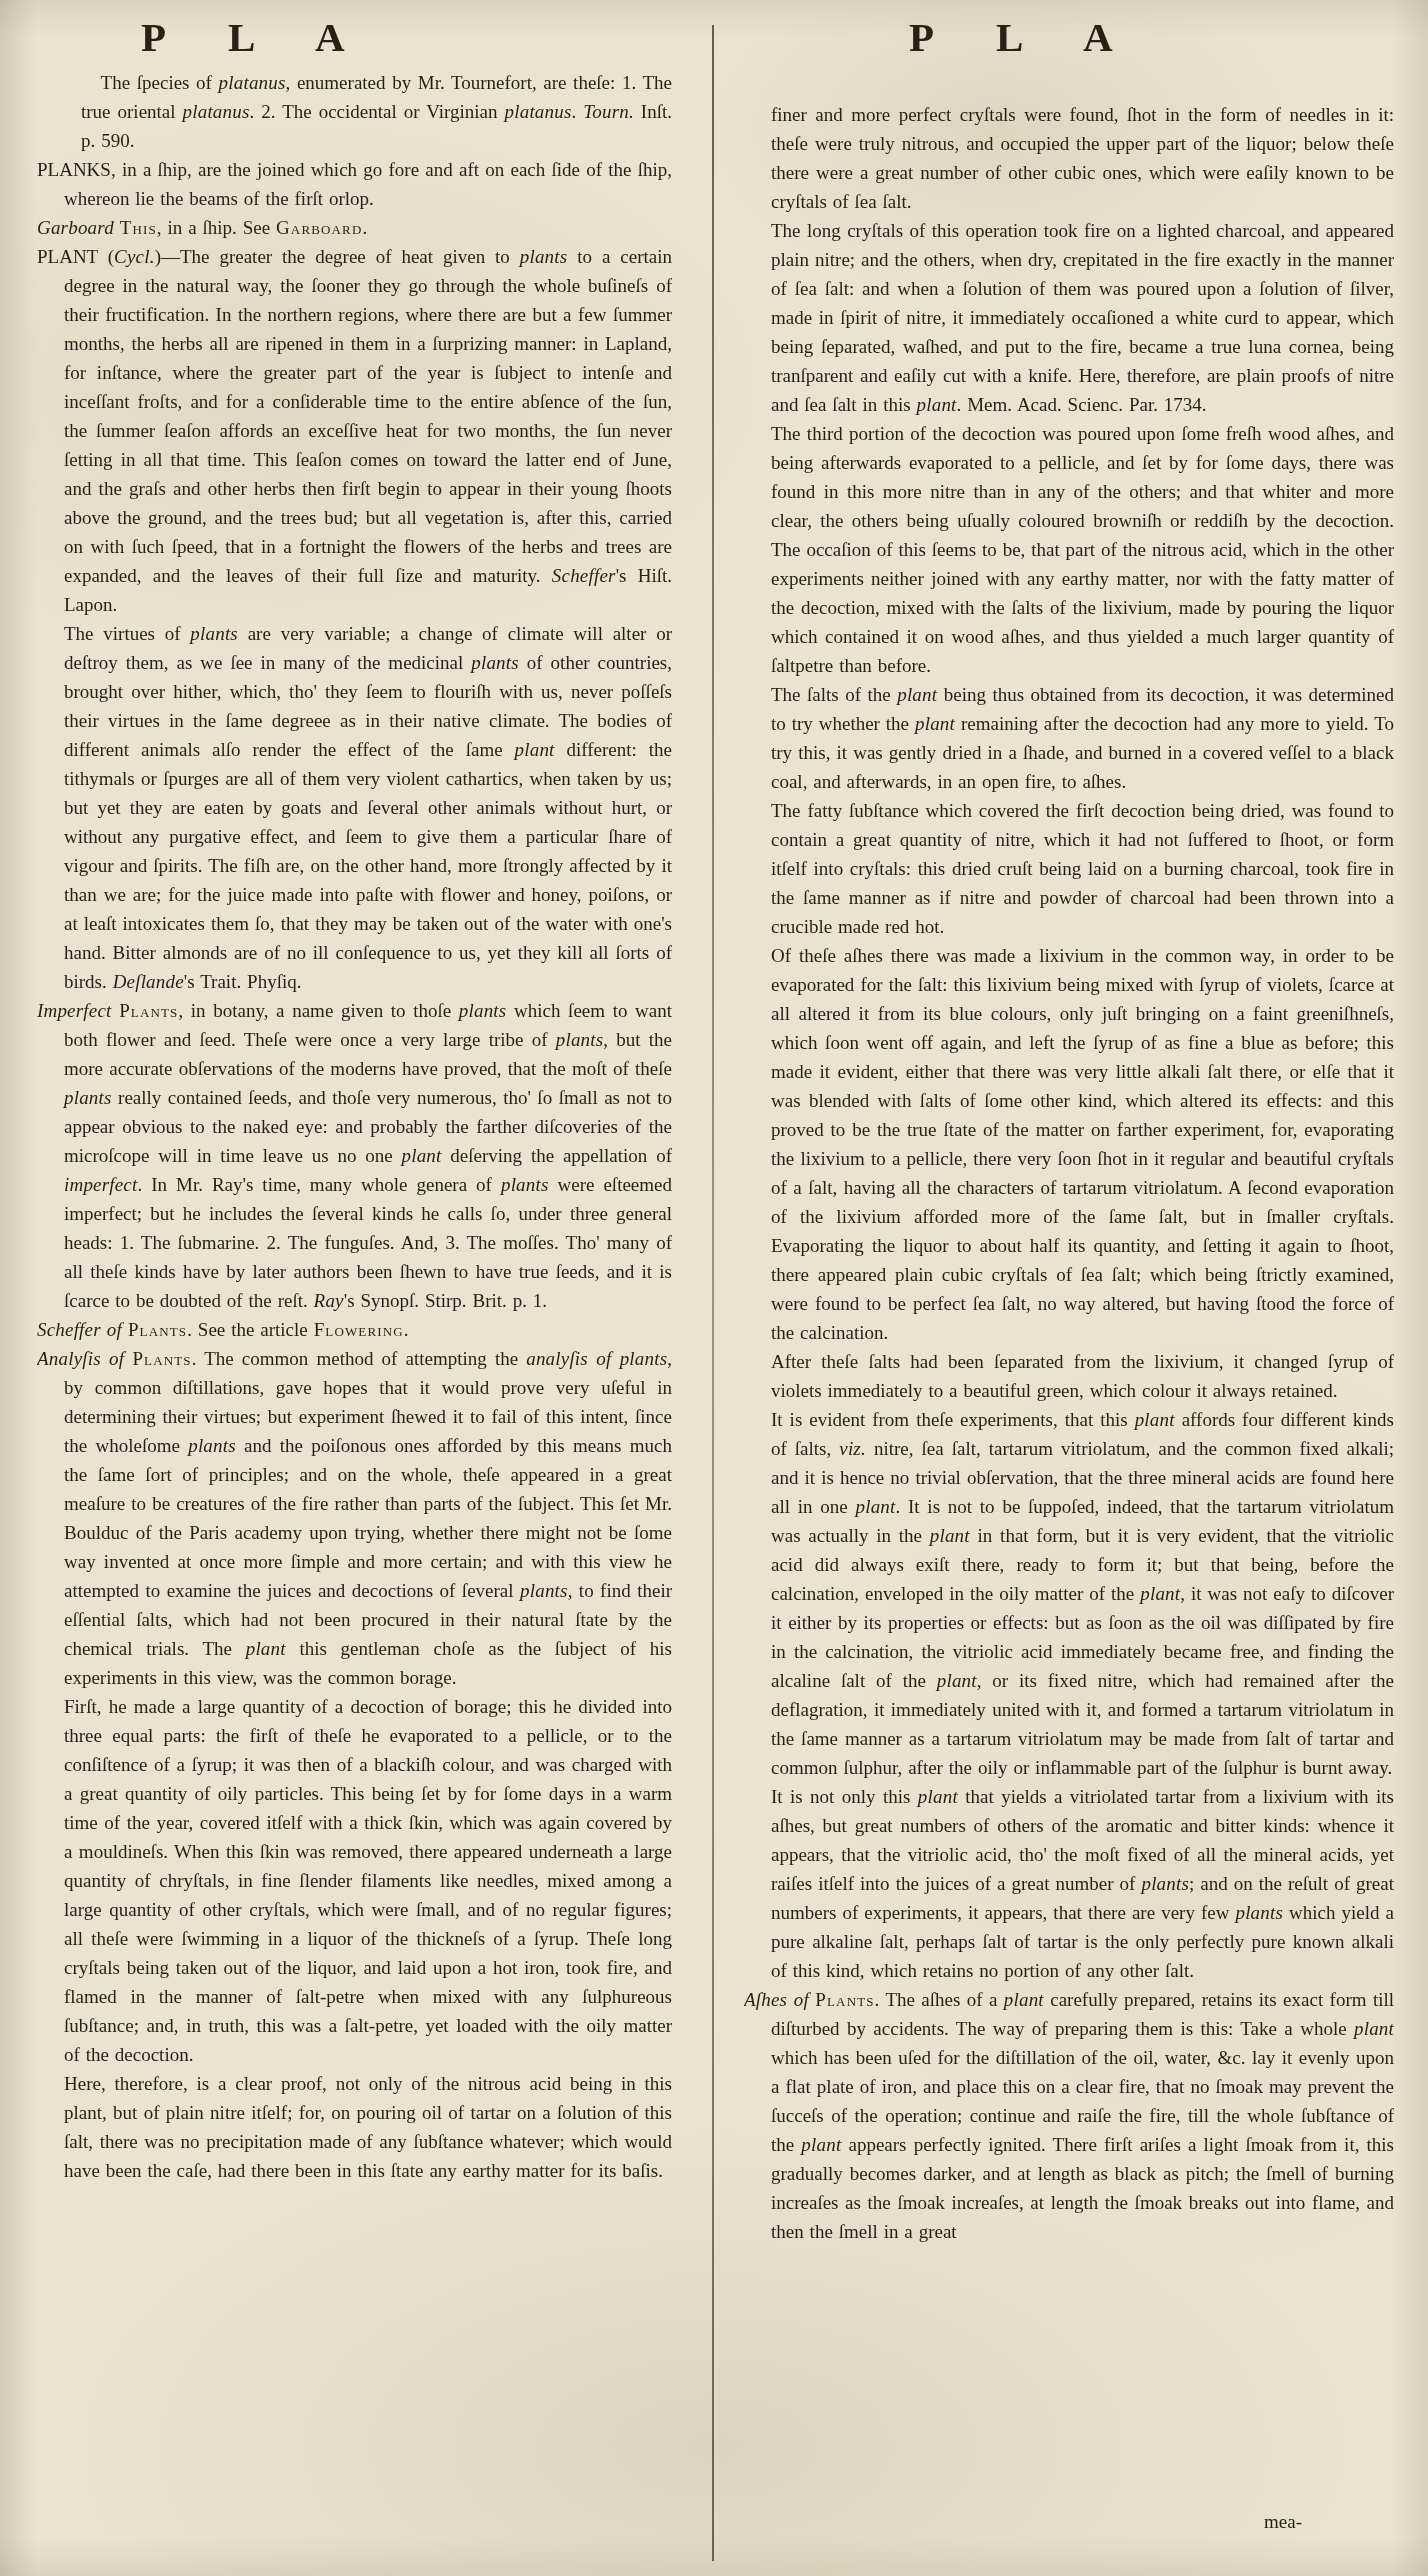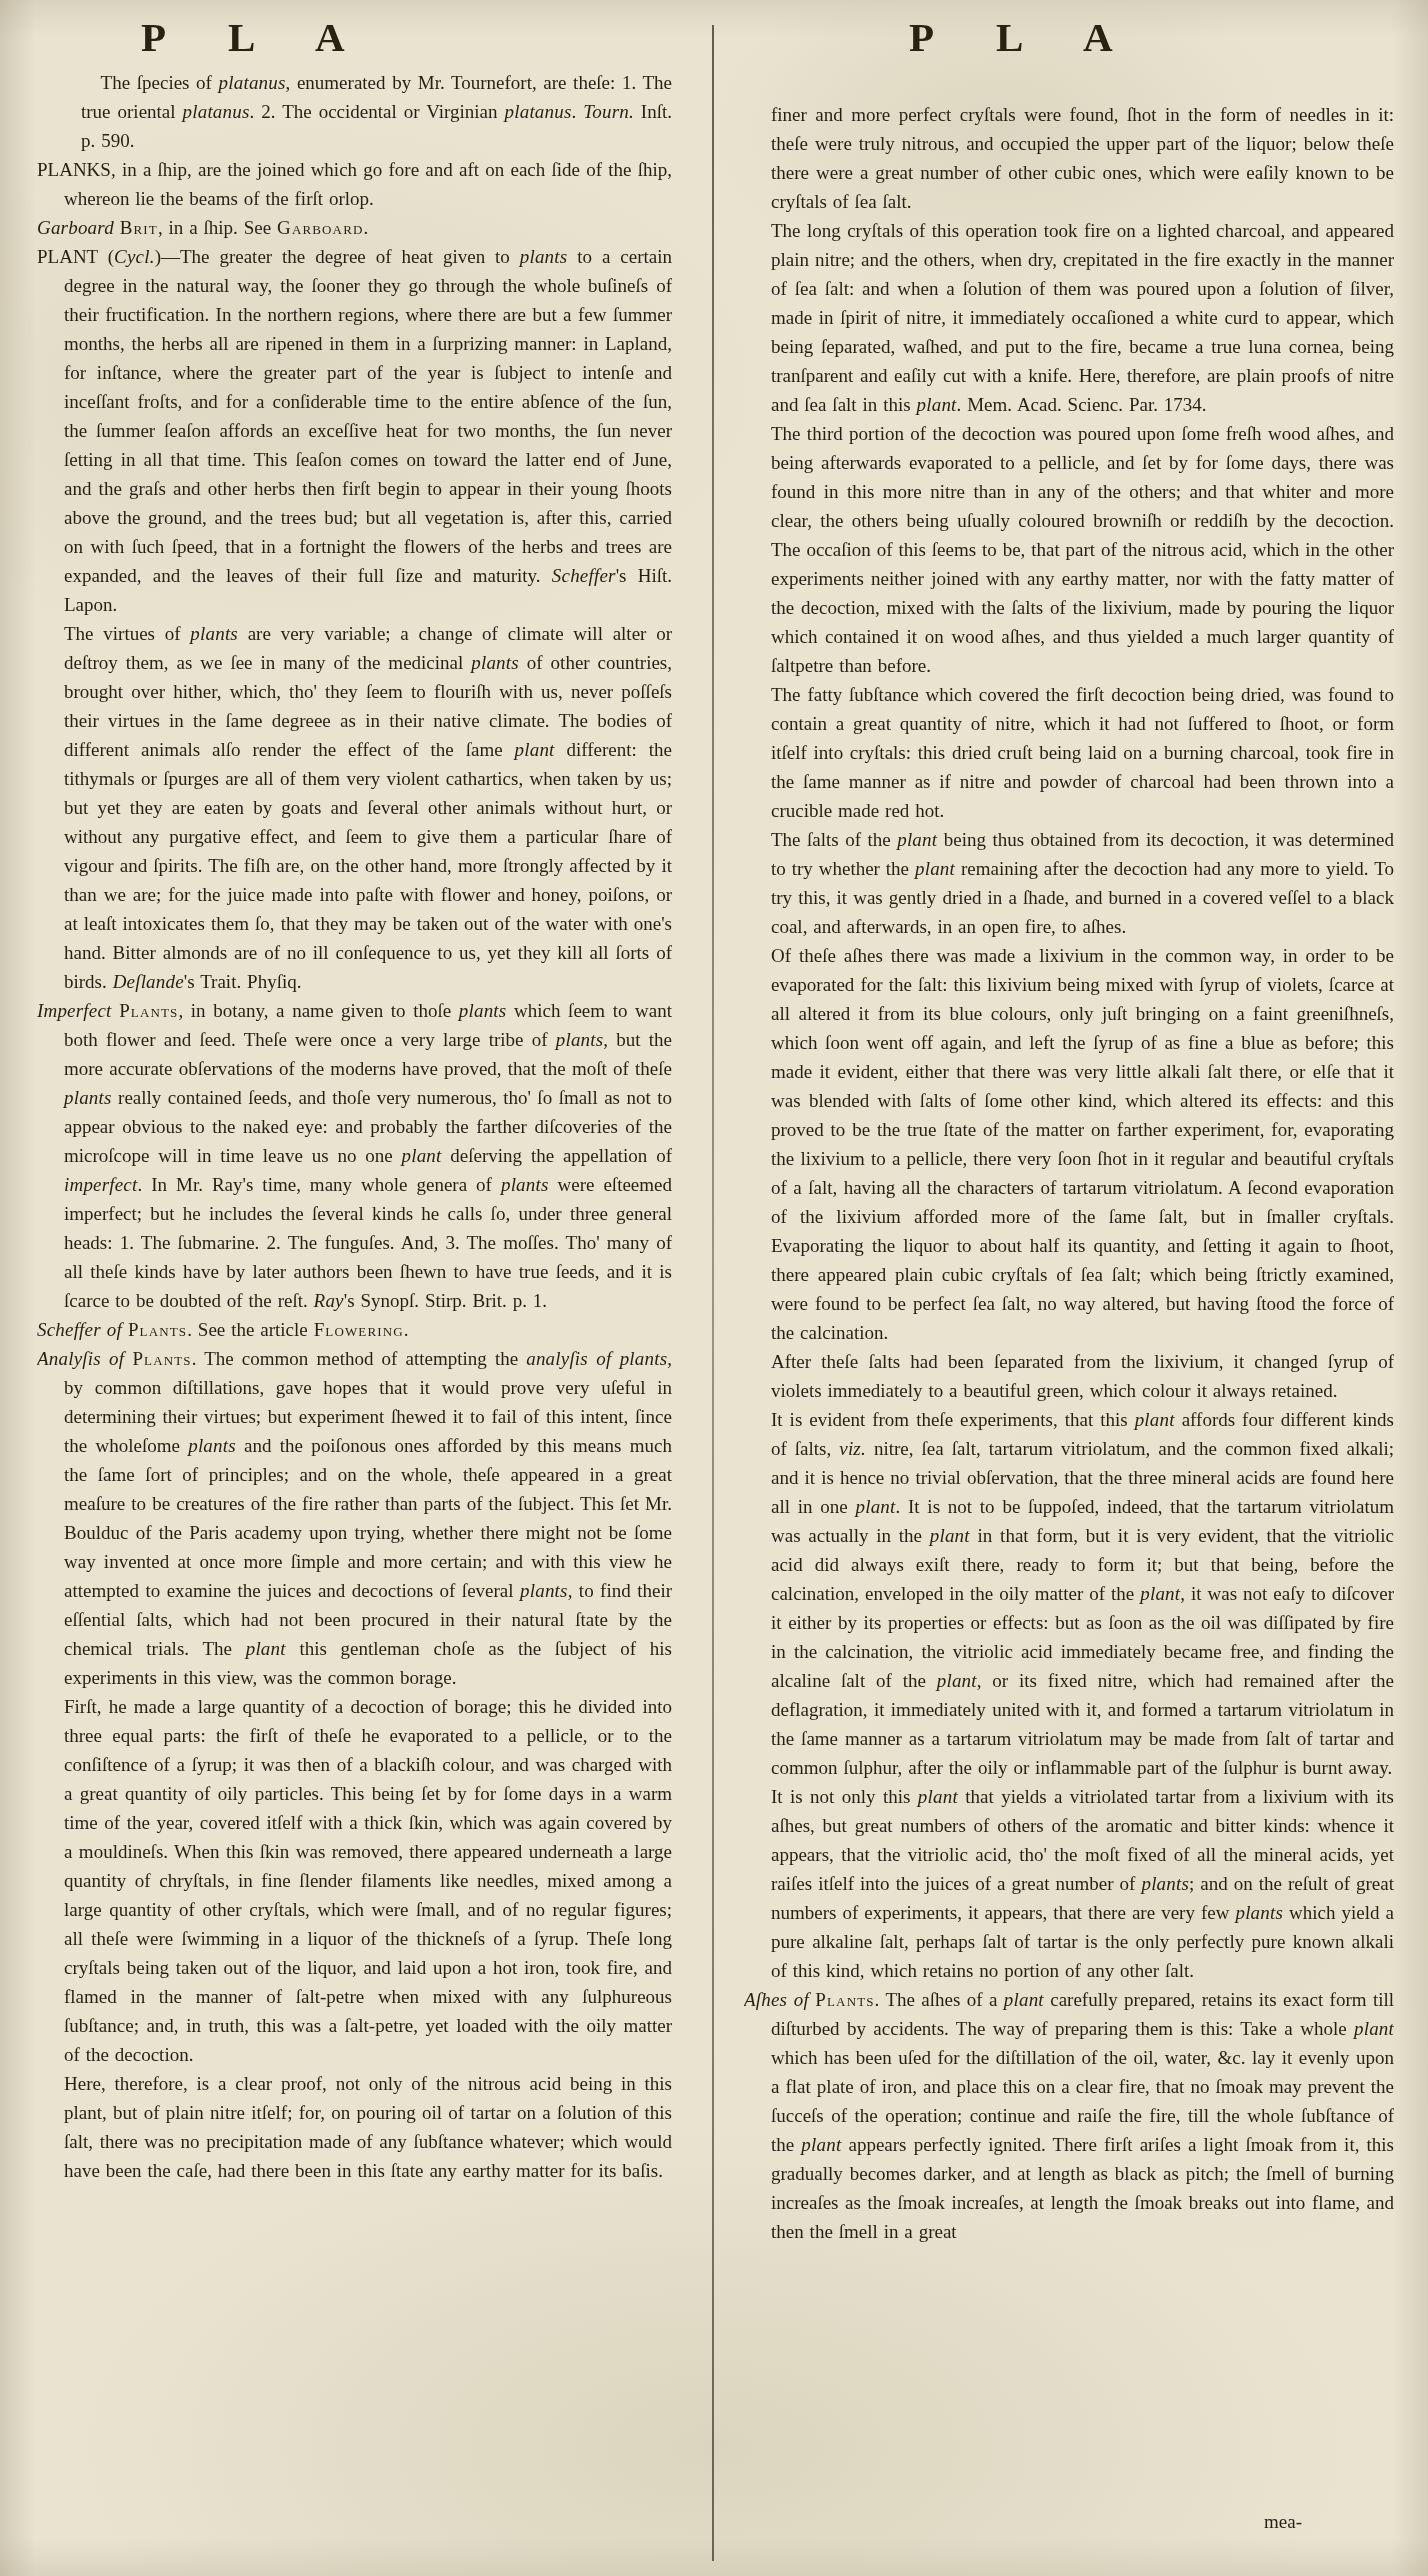--- a/index.html
+++ b/index.html
@@ -56,35 +56,35 @@
 </head>
 <body>
 
 <div class="page">
   <div class="running-head left">P L A</div>
   <div class="running-head right">P L A</div>
   <div class="column-rule"></div>
   <div class="col col-left">
       <p class="block para-indent">The ſpecies of <i>platanus</i>, enumerated by Mr. Tournefort, are theſe: 1. The true oriental <i>platanus</i>. 2. The occidental or Virginian <i>platanus</i>. <i>Tourn.</i> Inſt. p. 590.</p>
       <p class="block entry">PLANKS, in a ſhip, are the joined which go fore and aft on each ſide of the ſhip, whereon lie the beams of the firſt orlop.</p>
-      <p class="block entry"><i>Garboard</i> <span class="sc">Brit</span>, in a ſhip. See <span class="sc">Garboard</span>.</p>
+      <p class="block entry"><i>Garboard</i> <span class="sc">This</span>, in a ſhip. See <span class="sc">Garboard</span>.</p>
       <p class="block entry">PLANT (<i>Cycl.</i>)—The greater the degree of heat given to <i>plants</i> to a certain degree in the natural way, the ſooner they go through the whole buſineſs of their fructification. In the northern regions, where there are but a few ſummer months, the herbs all are ripened in them in a ſurprizing manner: in Lapland, for inſtance, where the greater part of the year is ſubject to intenſe and inceſſant froſts, and for a conſiderable time to the entire abſence of the ſun, the ſummer ſeaſon affords an exceſſive heat for two months, the ſun never ſetting in all that time. This ſeaſon comes on toward the latter end of June, and the graſs and other herbs then firſt begin to appear in their young ſhoots above the ground, and the trees bud; but all vegetation is, after this, carried on with ſuch ſpeed, that in a fortnight the flowers of the herbs and trees are expanded, and the leaves of their full ſize and maturity. <i>Scheffer</i>'s Hiſt. Lapon.</p>
       <p class="block para">The virtues of <i>plants</i> are very variable; a change of climate will alter or deſtroy them, as we ſee in many of the medicinal <i>plants</i> of other countries, brought over hither, which, tho' they ſeem to flouriſh with us, never poſſeſs their virtues in the ſame degreee as in their native climate. The bodies of different animals alſo render the effect of the ſame <i>plant</i> different: the tithymals or ſpurges are all of them very violent cathartics, when taken by us; but yet they are eaten by goats and ſeveral other animals without hurt, or without any purgative effect, and ſeem to give them a particular ſhare of vigour and ſpirits. The fiſh are, on the other hand, more ſtrongly affected by it than we are; for the juice made into paſte with flower and honey, poiſons, or at leaſt intoxicates them ſo, that they may be taken out of the water with one's hand. Bitter almonds are of no ill conſequence to us, yet they kill all ſorts of birds. <i>Deſlande</i>'s Trait. Phyſiq.</p>
       <p class="block entry"><i>Imperfect</i> <span class="sc">Plants</span>, in botany, a name given to thoſe <i>plants</i> which ſeem to want both flower and ſeed. Theſe were once a very large tribe of <i>plants</i>, but the more accurate obſervations of the moderns have proved, that the moſt of theſe <i>plants</i> really contained ſeeds, and thoſe very numerous, tho' ſo ſmall as not to appear obvious to the naked eye: and probably the farther diſcoveries of the microſcope will in time leave us no one <i>plant</i> deſerving the appellation of <i>imperfect</i>. In Mr. Ray's time, many whole genera of <i>plants</i> were eſteemed imperfect; but he includes the ſeveral kinds he calls ſo, under three general heads: 1. The ſubmarine. 2. The funguſes. And, 3. The moſſes. Tho' many of all theſe kinds have by later authors been ſhewn to have true ſeeds, and it is ſcarce to be doubted of the reſt. <i>Ray</i>'s Synopſ. Stirp. Brit. p. 1.</p>
       <p class="block entry"><i>Scheffer of</i> <span class="sc">Plants</span>. See the article <span class="sc">Flowering</span>.</p>
       <p class="block entry"><i>Analyſis of</i> <span class="sc">Plants</span>. The common method of attempting the <i>analyſis of plants</i>, by common diſtillations, gave hopes that it would prove very uſeful in determining their virtues; but experiment ſhewed it to fail of this intent, ſince the wholeſome <i>plants</i> and the poiſonous ones afforded by this means much the ſame ſort of principles; and on the whole, theſe appeared in a great meaſure to be creatures of the fire rather than parts of the ſubject. This ſet Mr. Boulduc of the Paris academy upon trying, whether there might not be ſome way invented at once more ſimple and more certain; and with this view he attempted to examine the juices and decoctions of ſeveral <i>plants</i>, to find their eſſential ſalts, which had not been procured in their natural ſtate by the chemical trials. The <i>plant</i> this gentleman choſe as the ſubject of his experiments in this view, was the common borage.</p>
       <p class="block para">Firſt, he made a large quantity of a decoction of borage; this he divided into three equal parts: the firſt of theſe he evaporated to a pellicle, or to the conſiſtence of a ſyrup; it was then of a blackiſh colour, and was charged with a great quantity of oily particles. This being ſet by for ſome days in a warm time of the year, covered itſelf with a thick ſkin, which was again covered by a mouldineſs. When this ſkin was removed, there appeared underneath a large quantity of chryſtals, in fine ſlender filaments like needles, mixed among a large quantity of other cryſtals, which were ſmall, and of no regular figures; all theſe were ſwimming in a liquor of the thickneſs of a ſyrup. Theſe long cryſtals being taken out of the liquor, and laid upon a hot iron, took fire, and flamed in the manner of ſalt-petre when mixed with any ſulphureous ſubſtance; and, in truth, this was a ſalt-petre, yet loaded with the oily matter of the decoction.</p>
       <p class="block para">Here, therefore, is a clear proof, not only of the nitrous acid being in this plant, but of plain nitre itſelf; for, on pouring oil of tartar on a ſolution of this ſalt, there was no precipitation made of any ſubſtance whatever; which would have been the caſe, had there been in this ſtate any earthy matter for its baſis.</p>
     </div>
   <div class="col col-right">
       <p class="block para">finer and more perfect cryſtals were found, ſhot in the form of needles in it: theſe were truly nitrous, and occupied the upper part of the liquor; below theſe there were a great number of other cubic ones, which were eaſily known to be cryſtals of ſea ſalt.</p>
       <p class="block para">The long cryſtals of this operation took fire on a lighted charcoal, and appeared plain nitre; and the others, when dry, crepitated in the fire exactly in the manner of ſea ſalt: and when a ſolution of them was poured upon a ſolution of ſilver, made in ſpirit of nitre, it immediately occaſioned a white curd to appear, which being ſeparated, waſhed, and put to the fire, became a true luna cornea, being tranſparent and eaſily cut with a knife. Here, therefore, are plain proofs of nitre and ſea ſalt in this <i>plant</i>. Mem. Acad. Scienc. Par. 1734.</p>
       <p class="block para">The third portion of the decoction was poured upon ſome freſh wood aſhes, and being afterwards evaporated to a pellicle, and ſet by for ſome days, there was found in this more nitre than in any of the others; and that whiter and more clear, the others being uſually coloured browniſh or reddiſh by the decoction. The occaſion of this ſeems to be, that part of the nitrous acid, which in the other experiments neither joined with any earthy matter, nor with the fatty matter of the decoction, mixed with the ſalts of the lixivium, made by pouring the liquor which contained it on wood aſhes, and thus yielded a much larger quantity of ſaltpetre than before.</p>
+      <p class="block para">The ſalts of the <i>plant</i> being thus obtained from its decoction, it was determined to try whether the <i>plant</i> remaining after the decoction had any more to yield. To try this, it was gently dried in a ſhade, and burned in a covered veſſel to a black coal, and afterwards, in an open fire, to aſhes.</p>
       <p class="block para">The fatty ſubſtance which covered the firſt decoction being dried, was found to contain a great quantity of nitre, which it had not ſuffered to ſhoot, or form itſelf into cryſtals: this dried cruſt being laid on a burning charcoal, took fire in the ſame manner as if nitre and powder of charcoal had been thrown into a crucible made red hot.</p>
-      <p class="block para">The ſalts of the <i>plant</i> being thus obtained from its decoction, it was determined to try whether the <i>plant</i> remaining after the decoction had any more to yield. To try this, it was gently dried in a ſhade, and burned in a covered veſſel to a black coal, and afterwards, in an open fire, to aſhes.</p>
       <p class="block para">Of theſe aſhes there was made a lixivium in the common way, in order to be evaporated for the ſalt: this lixivium being mixed with ſyrup of violets, ſcarce at all altered it from its blue colours, only juſt bringing on a faint greeniſhneſs, which ſoon went off again, and left the ſyrup of as fine a blue as before; this made it evident, either that there was very little alkali ſalt there, or elſe that it was blended with ſalts of ſome other kind, which altered its effects: and this proved to be the true ſtate of the matter on farther experiment, for, evaporating the lixivium to a pellicle, there very ſoon ſhot in it regular and beautiful cryſtals of a ſalt, having all the characters of tartarum vitriolatum. A ſecond evaporation of the lixivium afforded more of the ſame ſalt, but in ſmaller cryſtals. Evaporating the liquor to about half its quantity, and ſetting it again to ſhoot, there appeared plain cubic cryſtals of ſea ſalt; which being ſtrictly examined, were found to be perfect ſea ſalt, no way altered, but having ſtood the force of the calcination.</p>
       <p class="block para">After theſe ſalts had been ſeparated from the lixivium, it changed ſyrup of violets immediately to a beautiful green, which colour it always retained.</p>
       <p class="block para">It is evident from theſe experiments, that this <i>plant</i> affords four different kinds of ſalts, <i>viz.</i> nitre, ſea ſalt, tartarum vitriolatum, and the common fixed alkali; and it is hence no trivial obſervation, that the three mineral acids are found here all in one <i>plant</i>. It is not to be ſuppoſed, indeed, that the tartarum vitriolatum was actually in the <i>plant</i> in that form, but it is very evident, that the vitriolic acid did always exiſt there, ready to form it; but that being, before the calcination, enveloped in the oily matter of the <i>plant</i>, it was not eaſy to diſcover it either by its properties or effects: but as ſoon as the oil was diſſipated by fire in the calcination, the vitriolic acid immediately became free, and finding the alcaline ſalt of the <i>plant</i>, or its fixed nitre, which had remained after the deflagration, it immediately united with it, and formed a tartarum vitriolatum in the ſame manner as a tartarum vitriolatum may be made from ſalt of tartar and common ſulphur, after the oily or inflammable part of the ſulphur is burnt away.</p>
       <p class="block para">It is not only this <i>plant</i> that yields a vitriolated tartar from a lixivium with its aſhes, but great numbers of others of the aromatic and bitter kinds: whence it appears, that the vitriolic acid, tho' the moſt fixed of all the mineral acids, yet raiſes itſelf into the juices of a great number of <i>plants</i>; and on the reſult of great numbers of experiments, it appears, that there are very few <i>plants</i> which yield a pure alkaline ſalt, perhaps ſalt of tartar is the only perfectly pure known alkali of this kind, which retains no portion of any other ſalt.</p>
       <p class="block entry"><i>Aſhes of</i> <span class="sc">Plants</span>. The aſhes of a <i>plant</i> carefully prepared, retains its exact form till diſturbed by accidents. The way of preparing them is this: Take a whole <i>plant</i> which has been uſed for the diſtillation of the oil, water, &amp;c. lay it evenly upon a flat plate of iron, and place this on a clear fire, that no ſmoak may prevent the ſucceſs of the operation; continue and raiſe the fire, till the whole ſubſtance of the <i>plant</i> appears perfectly ignited. There firſt ariſes a light ſmoak from it, this gradually becomes darker, and at length as black as pitch; the ſmell of burning increaſes as the ſmoak increaſes, at length the ſmoak breaks out into flame, and then the ſmell in a great</p>
     </div>
   <div class="catchword-abs">mea-</div>
 </div>
 
 

